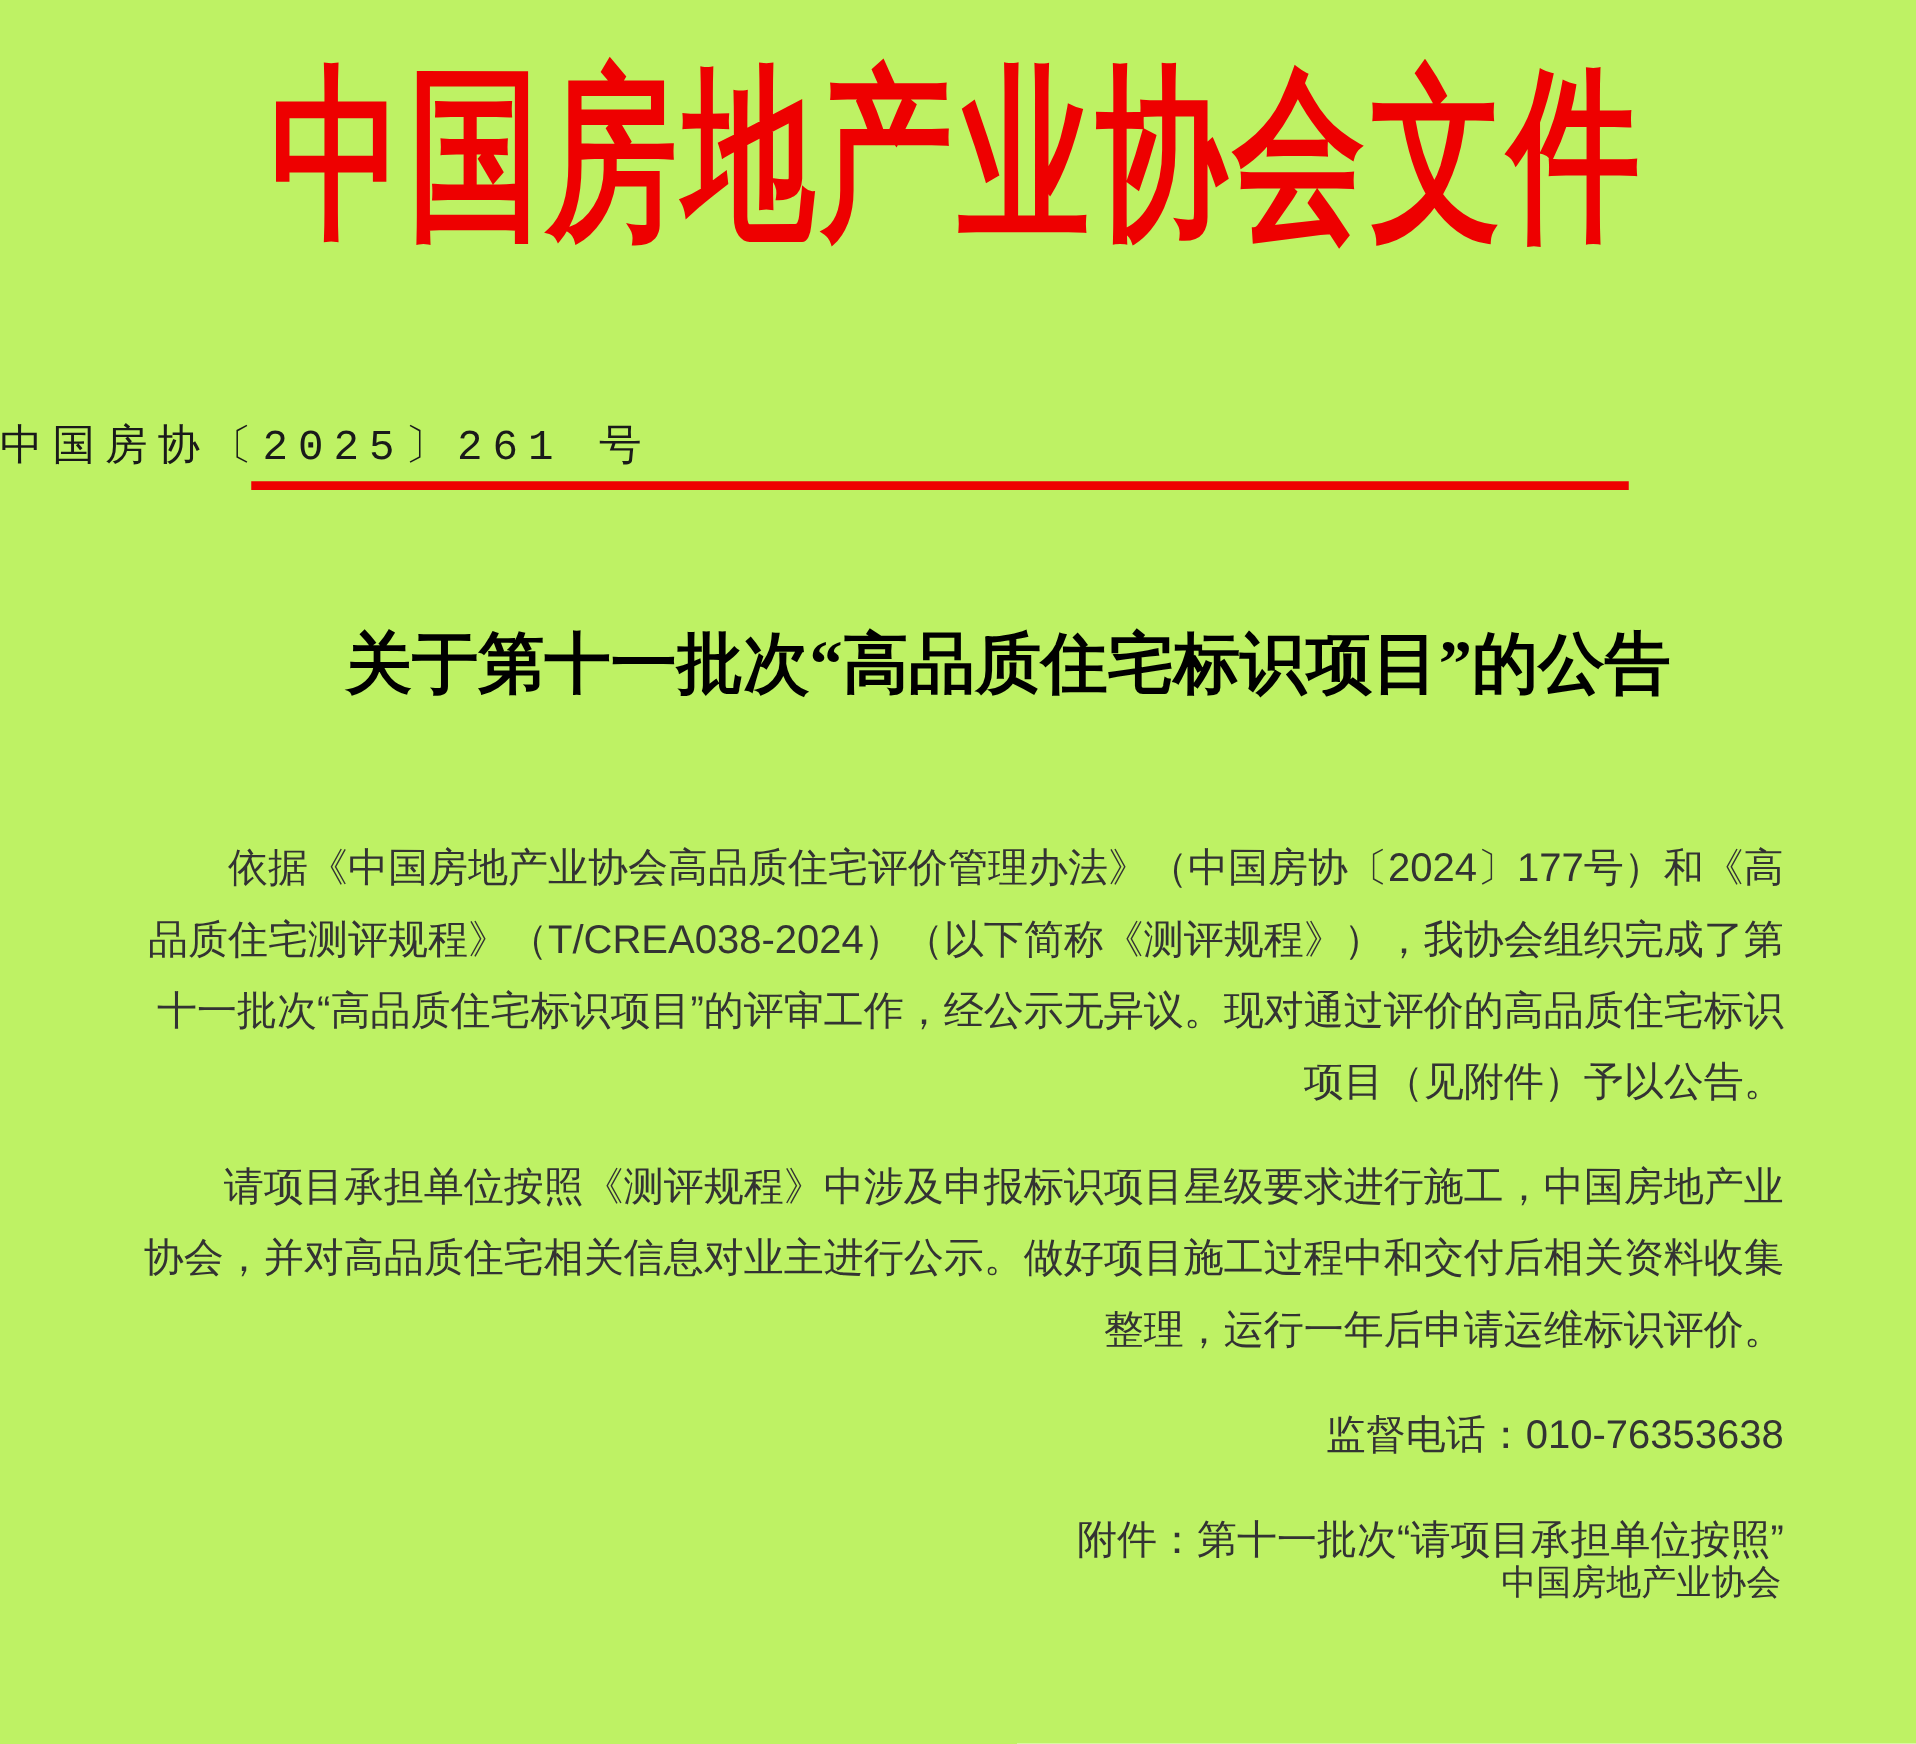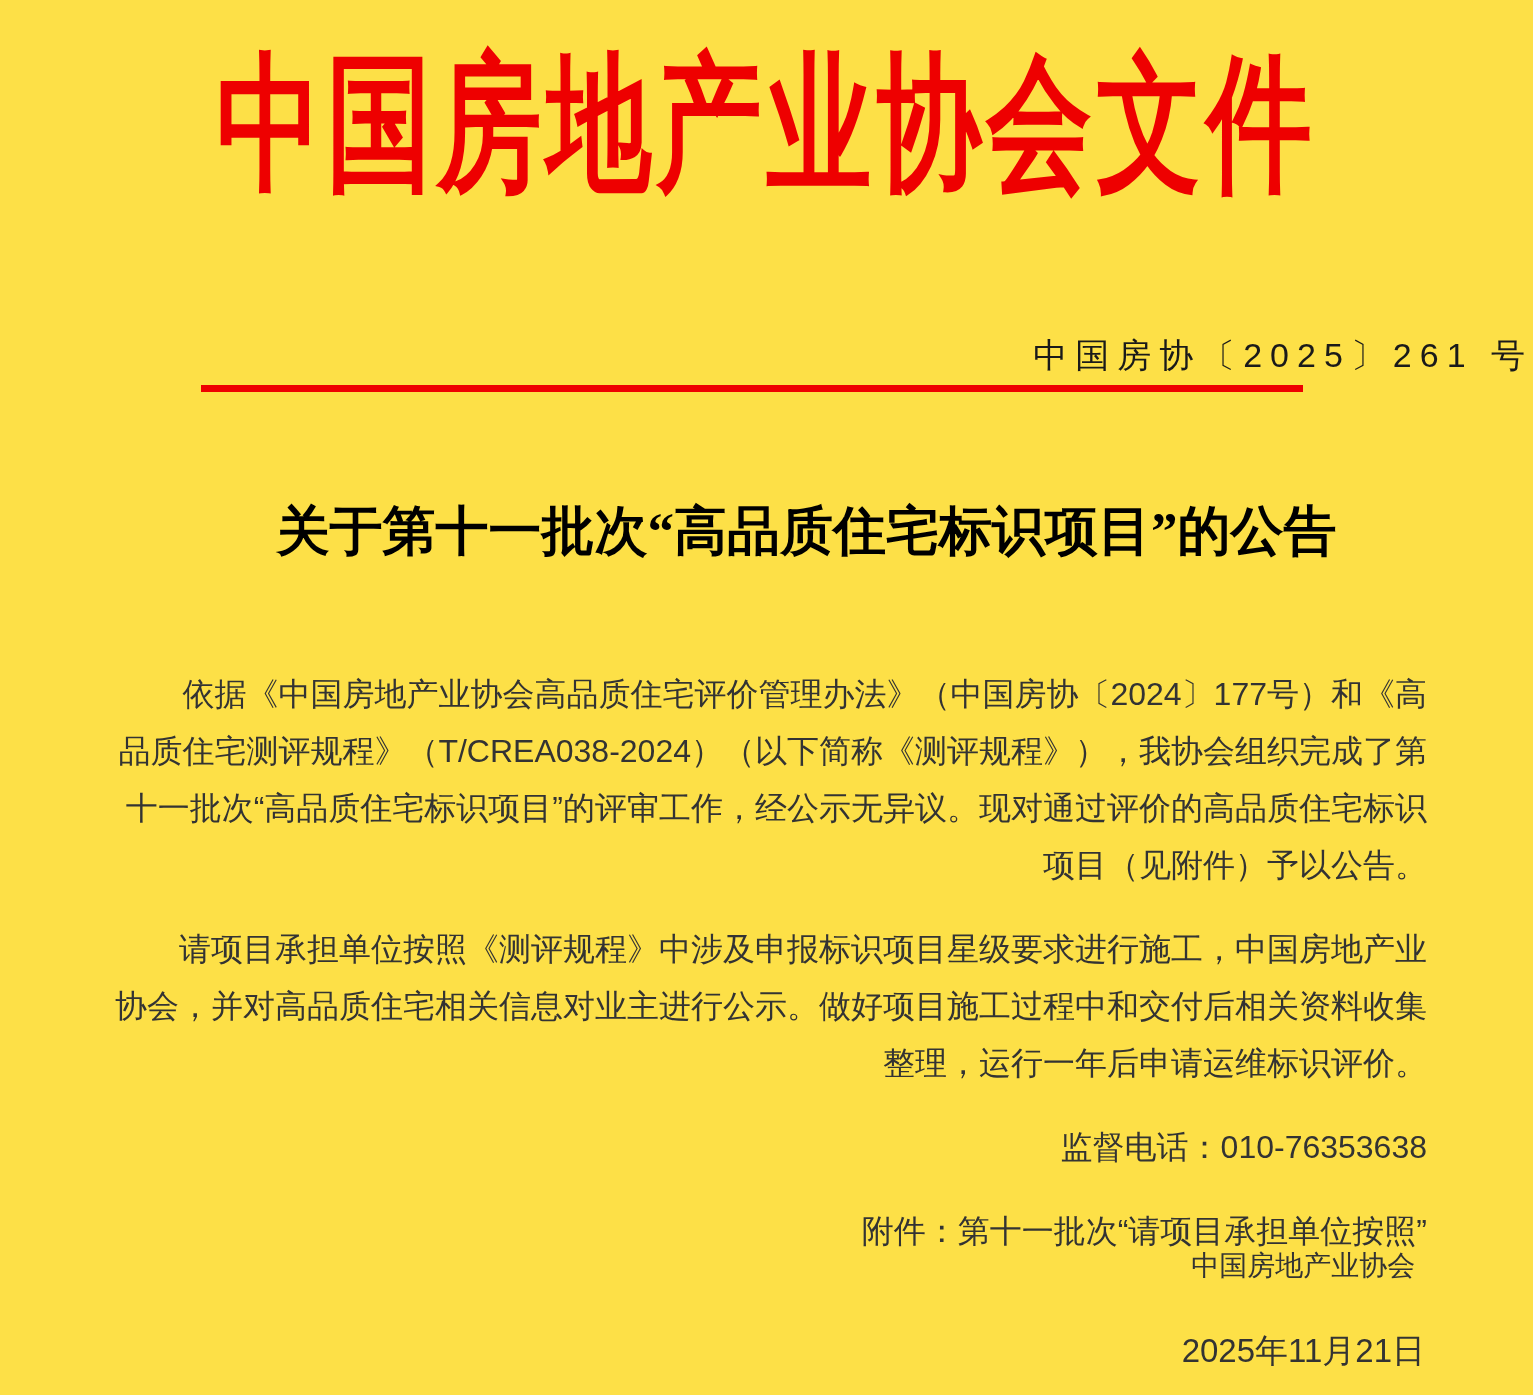--- a/index.html
+++ b/index.html
@@ -9,21 +9,21 @@
   }
   body {
     width: 1533px;
     height: 1395px;
     font-family: "Liberation Sans", "DejaVu Sans", sans-serif;
   }
   .page {
     position: relative;
     width: 1533px;
     height: 1395px;
-    background: #fde047;
+    background: #bef264;
     overflow: hidden;
   }
   
   .org-title {
     position: absolute;
     top: 50px;
     left: 0;
     width: 100%;
     text-align: center;
     font-family: "Liberation Serif", "DejaVu Serif", serif;
@@ -35,22 +35,22 @@
     transform: scaleY(1.42);
     transform-origin: center top;
     white-space: nowrap;
   }
   
   .doc-number {
     position: absolute;
     top: 333px;
     left: 0;
     width: 100%;
-    text-align: right;
-    font-family: Liberation Sans, sans-serif;
+    text-align: left;
+    font-family: Liberation Mono, monospace;
     font-size: 34px;
     letter-spacing: 8px;
     color: #1a1a1a;
     white-space: nowrap;
   }
   
   .divider {
     position: absolute;
     top: 385px;
     left: 201px;
@@ -123,16 +123,15 @@
 
   <div class="body-text">
     <p>依据《中国房地产业协会高品质住宅评价管理办法》（中国房协〔2024〕177号）和《高品质住宅测评规程》（T/CREA038-2024）（以下简称《测评规程》），我协会组织完成了第十一批次“高品质住宅标识项目”的评审工作，经公示无异议。现对通过评价的高品质住宅标识项目（见附件）予以公告。</p>
     <p>请项目承担单位按照《测评规程》中涉及申报标识项目星级要求进行施工，中国房地产业协会，并对高品质住宅相关信息对业主进行公示。做好项目施工过程中和交付后相关资料收集整理，运行一年后申请运维标识评价。</p>
     <p>监督电话：010-76353638</p>
     <p>附件：第十一批次“请项目承担单位按照”</p>
   </div>
 
   <div class="signature-block">
     <div class="signature">中国房地产业协会</div>
-    <div class="issue-date">2025年11月21日</div>
   </div>
 
 </div>
 
 </body></html>

